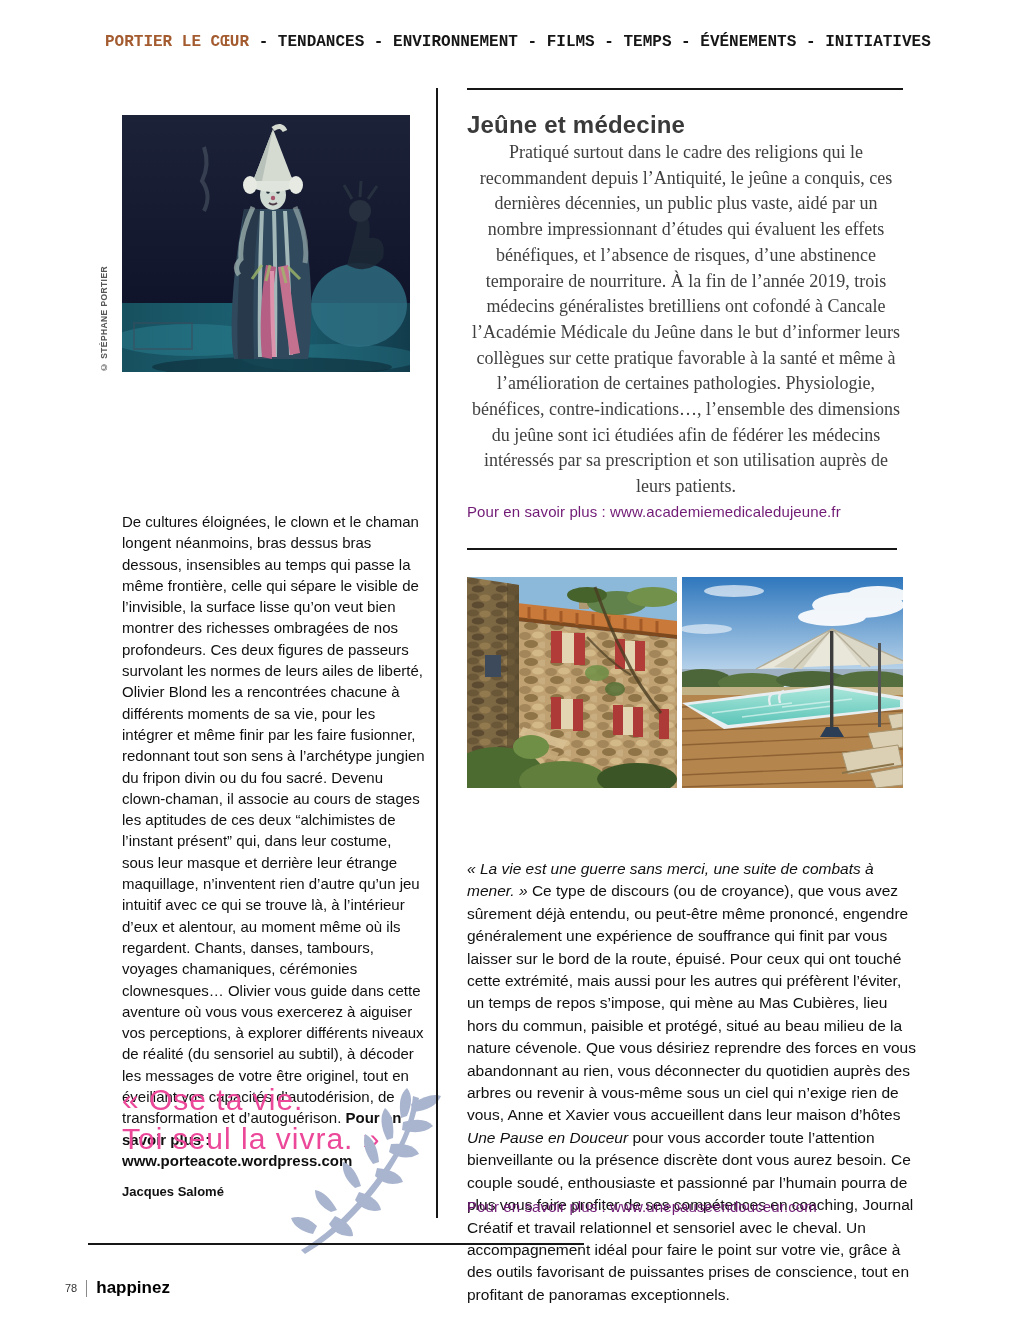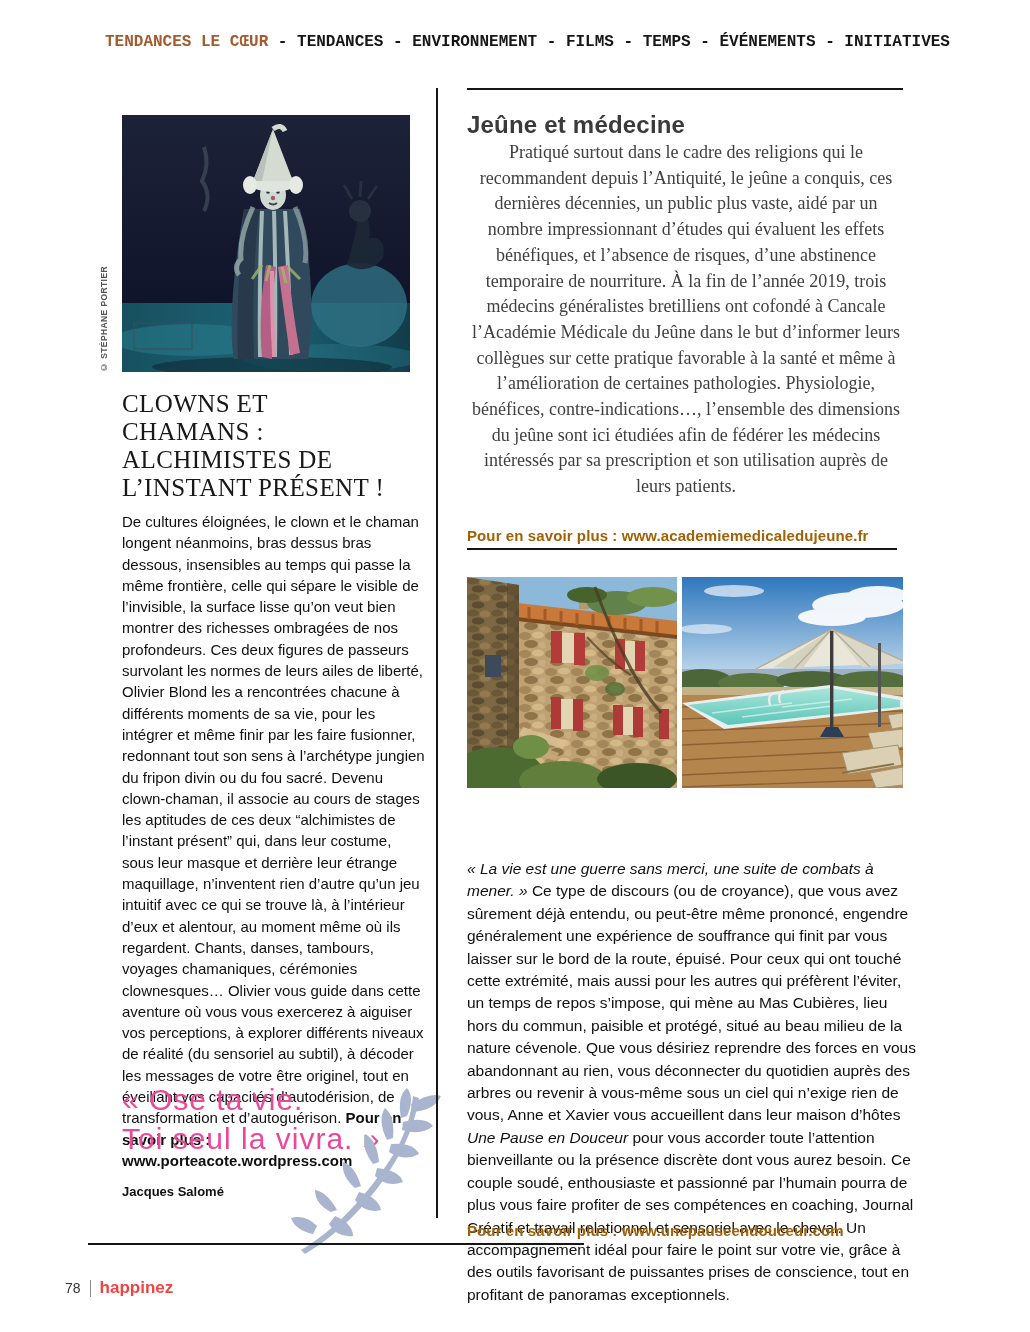--- a/index.html
+++ b/index.html
@@ -29,44 +29,44 @@
   
   .vrule{left:436px;top:88px;width:2px;height:1130px;background:#161616;}
   .r-toprule{left:467px;top:88px;width:436px;height:2px;background:#161616;}
   .r-midrule{left:467px;top:548px;width:430px;height:1.5px;background:#161616;}
   .bot-rule{left:88px;top:1243px;width:496px;height:1.5px;background:#161616;}
 
   
   #r1-title{left:467px;top:99px;font-size:24px;font-weight:700;color:#3a3a3a;letter-spacing:.2px;margin-top:12px;}
   #r1-body{left:467px;top:140px;width:438px;font-family:"Liberation Serif",serif;
        font-size:18px;line-height:25.7px;color:#404040;text-align:center;}
-  .morelink{font-size:15px;font-weight:700;color:#a16207;letter-spacing:.1px;margin-top:24px;}
+  .morelink{font-size:15px;font-weight:400;color:#701a75;letter-spacing:.1px;}
   #r1-more{left:467px;top:503px;}
   #photos{left:467px;top:577px;width:436px;height:211px;display:flex;gap:5px;}
   #house-photo{width:210px;height:211px;}
   #pool-photo{width:221px;height:211px;}
   #r2-title{left:465px;top:793px;font-size:41px;color:#ac7248;letter-spacing:.5px;white-space:nowrap;}
   #r2-title .light{font-weight:400;letter-spacing:1px;}
   #r2-title .bold{font-weight:800;}
   #r2-body{left:467px;top:858px;width:452px;font-size:15.5px;line-height:22.4px;color:#101010;}
   #r2-more{left:467px;top:1198px;}
 
   
   #footer{left:65px;top:1278px;display:flex;align-items:center;}
-  #footer .num{font-size:14px;color:#333;}
+  #footer .num{font-size:11px;color:#333;}
   #footer .bar{display:inline-block;width:1px;height:17px;background:#8a8a8a;margin:0 9px;}
-  #footer .mag{font-size:17px;font-weight:700;color:#ef4444;}
+  #footer .mag{font-size:17px;font-weight:700;color:#000000;}
 </style>
 </head>
 <body>
 
 <div id="page">
 
   <div class="abs" id="hdr">
-    <span class="brand">TENDANCES LE CŒUR</span><span class="menu"> - TENDANCES - ENVIRONNEMENT - FILMS - TEMPS - ÉVÉNEMENTS - INITIATIVES</span>
+    <span class="brand">PORTIER LE CŒUR</span><span class="menu"> - TENDANCES - ENVIRONNEMENT - FILMS - TEMPS - ÉVÉNEMENTS - INITIATIVES</span>
   </div>
 
   <div class="abs" id="credit-wrap">
     <span>© STÉPHANE PORTIER</span>
   </div>
 
   <div class="abs" id="clown-photo">
     <svg width="288" height="257" viewBox="0 0 288 257">
       <defs>
         <linearGradient id="bgG" x1="0" y1="0" x2="0" y2="1">
@@ -111,21 +111,20 @@
       <circle cx="151" cy="83" r="2.2" fill="#a8566e"></circle>
       <ellipse cx="151" cy="68" rx="24" ry="9" fill="#dfe5dc"></ellipse>
       <polygon points="151,14 131,66 171,66" fill="#d6dbd2"></polygon>
       <polygon points="151,14 140,66 131,66" fill="#b8c1ba"></polygon>
       <path d="M151,14 q8,-6 12,2" stroke="#d6dbd2" stroke-width="5" fill="none"></path>
       <ellipse cx="128" cy="70" rx="7" ry="9" fill="#e6eae2"></ellipse>
       <ellipse cx="174" cy="70" rx="7" ry="9" fill="#e6eae2"></ellipse>
     </svg>
   </div>
 
-  <div class="abs" id="l-headline">CLOWNS ET<br>CHAMANS :<br>ALCHIMISTES DE<br>L’INSTANT PRÉSENT !</div>
 
   <div class="abs" id="l-body"><span>De cultures éloignées, le clown et le chaman longent néanmoins, bras dessus bras dessous, insensibles au temps qui passe la même frontière, celle qui sépare le visible de l’invisible, la surface lisse qu’on veut bien montrer des richesses ombragées de nos profondeurs. Ces deux figures de passeurs survolant les normes de leurs ailes de liberté, Olivier Blond les a rencontrées chacune à différents moments de sa vie, pour les intégrer et même finir par les faire fusionner, redonnant tout son sens à l’archétype jungien du fripon divin ou du fou sacré. Devenu clown-chaman, il associe au cours de stages les aptitudes de ces deux “alchimistes de l’instant présent” qui, dans leur costume, sous leur masque et derrière leur étrange maquillage, n’inventent rien d’autre qu’un jeu intuitif avec ce qui se trouve là, à l’intérieur d’eux et alentour, au moment même où ils regardent. Chants, danses, tambours, voyages chamaniques, cérémonies clownesques… Olivier vous guide dans cette aventure où vous vous exercerez à aiguiser vos perceptions, à explorer différents niveaux de réalité (du sensoriel au subtil), à décoder les messages de votre être originel, tout en éveillant vos capacités d’autodérision, de transformation et d’autoguérison. </span><span style="font-weight: 700;">Pour en savoir plus :</span><br><span style="font-weight: 700;">www.porteacote.wordpress.com</span></div>
 
   <div class="abs" id="quote">« Ose ta vie.<br>Toi seul la vivra. »</div>
   <div class="abs" id="quote-author">Jacques Salomé</div>
 
   <div class="abs" id="plant">
     <svg width="160" height="172" viewBox="0 0 160 172">
       <g fill="#a9b4ce" stroke="none">
         <path d="M18,168 C50,150 86,112 112,70 C122,52 128,34 130,14 L136,16 C132,40 124,60 112,80 C88,120 56,152 22,172 Z"></path>

